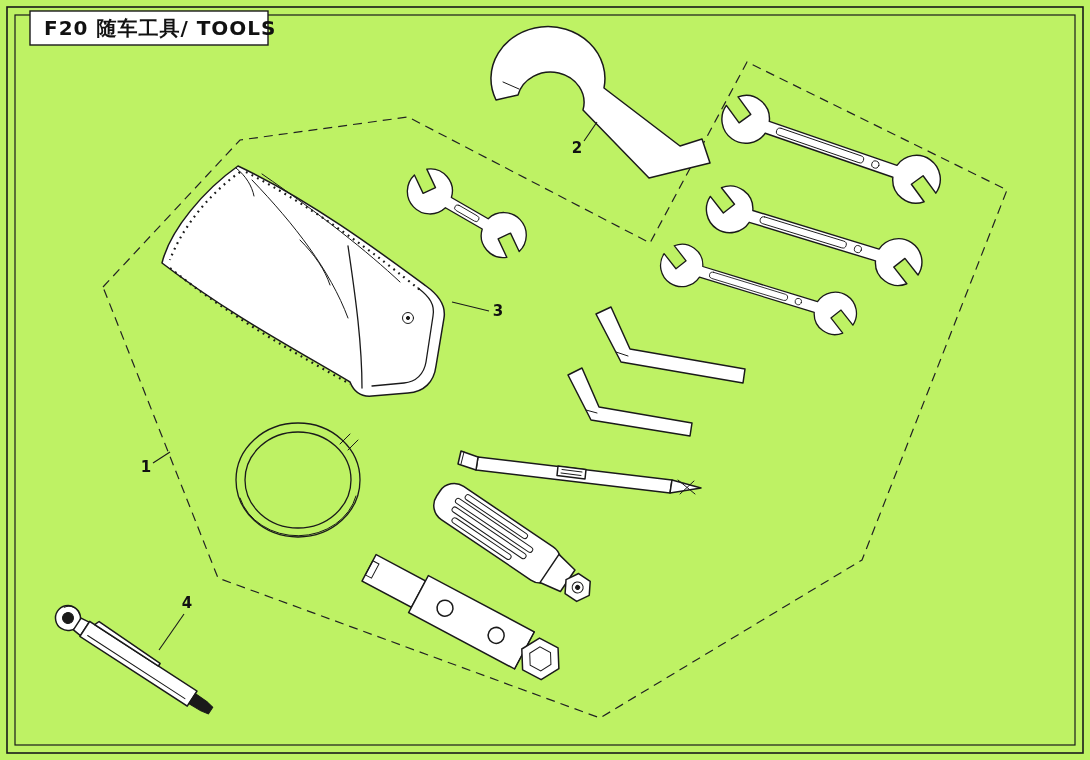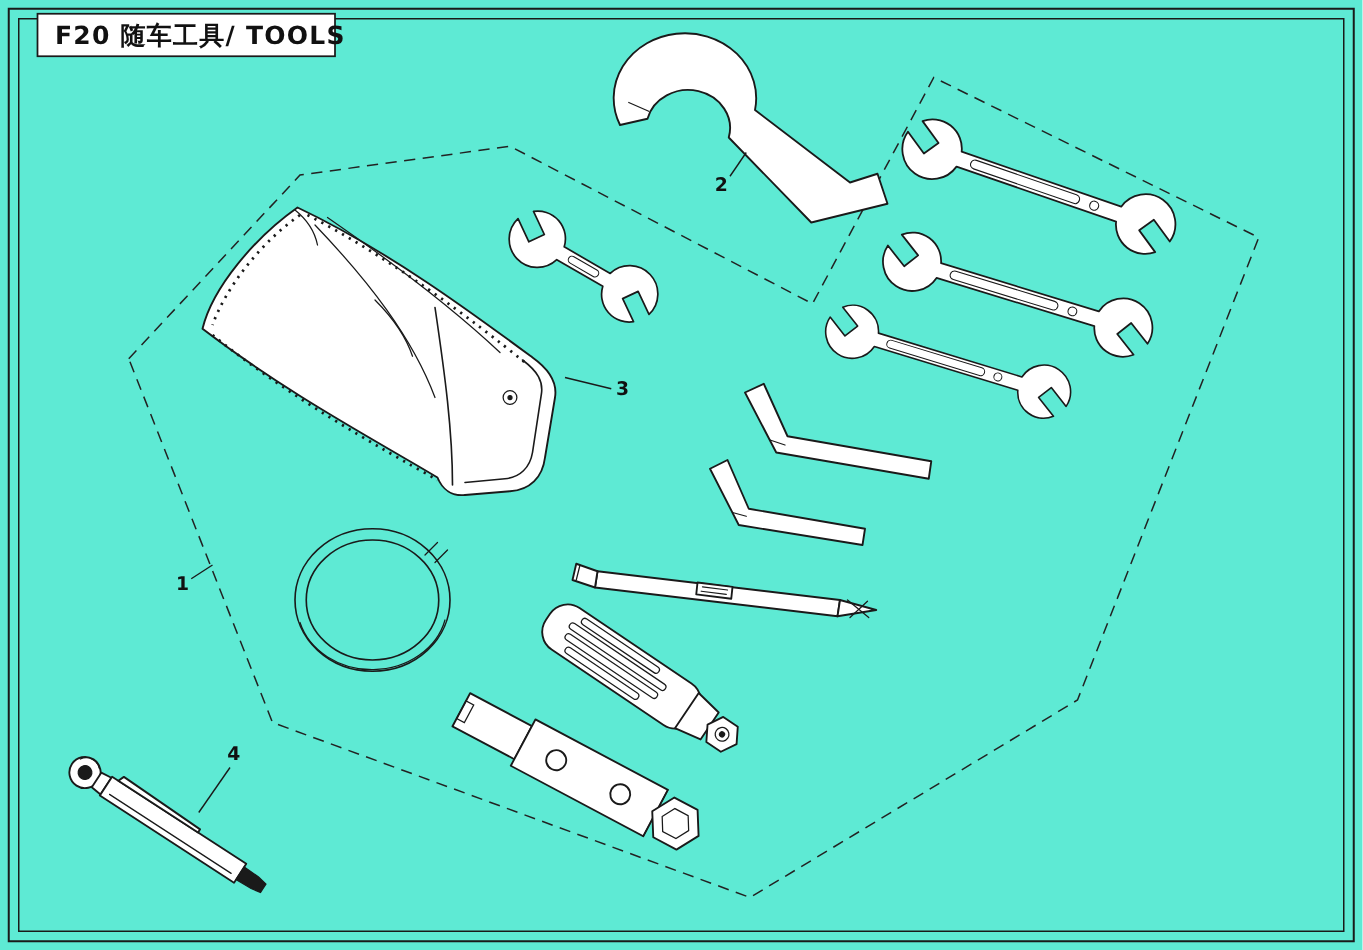--- a/index.html
+++ b/index.html
@@ -1,16 +1,16 @@
 <!DOCTYPE html>
 <html><head>
 <meta charset="utf-8">
 <style>
   html,body{margin:0;padding:0;background:#ffffff;}
-  .page{width:1090px;height:760px;background:#5eead4;position:relative;overflow:hidden;text-align:center;}
+  .page{width:1090px;height:760px;background:#bef264;position:relative;overflow:hidden;text-align:center;}
   svg{display:block;}
   .outline{fill:#fff;stroke:#1a1a1a;stroke-width:1.5;stroke-linejoin:round;}
   .outline2{fill:#fff;stroke:#1a1a1a;stroke-width:1.6;stroke-linejoin:round;}
   .line{fill:none;stroke:#1a1a1a;stroke-width:1.3;stroke-linecap:round;}
   .thin{fill:none;stroke:#1a1a1a;stroke-width:1;stroke-linecap:round;}
   .dashed{fill:none;stroke:#222;stroke-width:1.2;stroke-dasharray:9 6;}
   .stitch{fill:none;stroke:#1a1a1a;stroke-width:2.2;stroke-dasharray:1.8 4.5;}
   .leader{stroke:#1a1a1a;stroke-width:1.1;}
   .label{font:bold 15px "DejaVu Sans",sans-serif;fill:#111;}
   .title{font:bold 20px "DejaVu Sans",sans-serif;fill:#111;letter-spacing:1px;}

